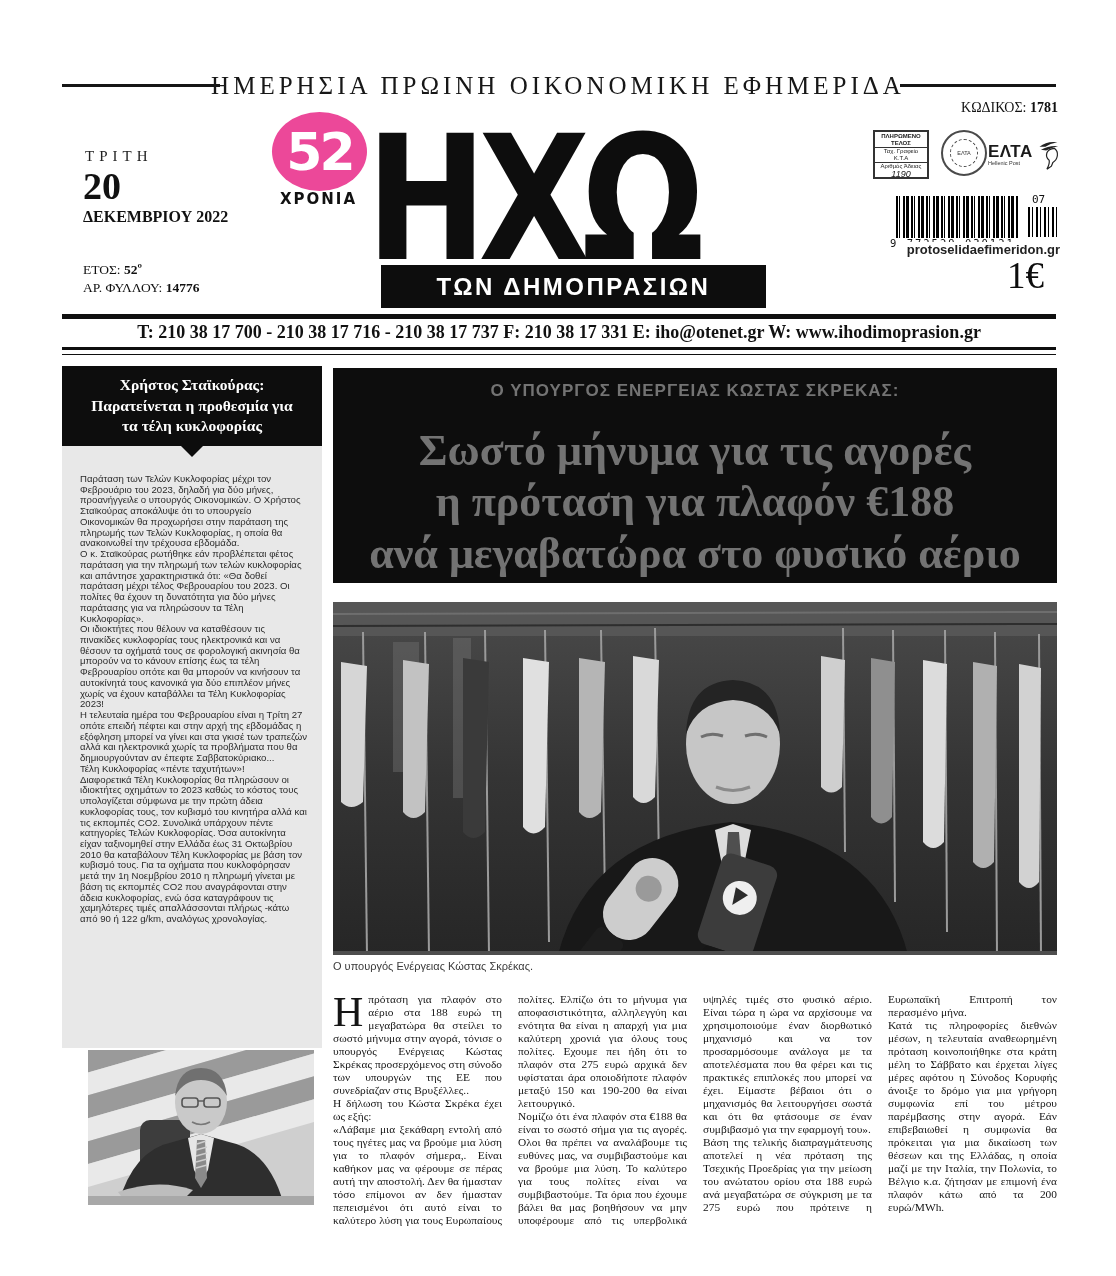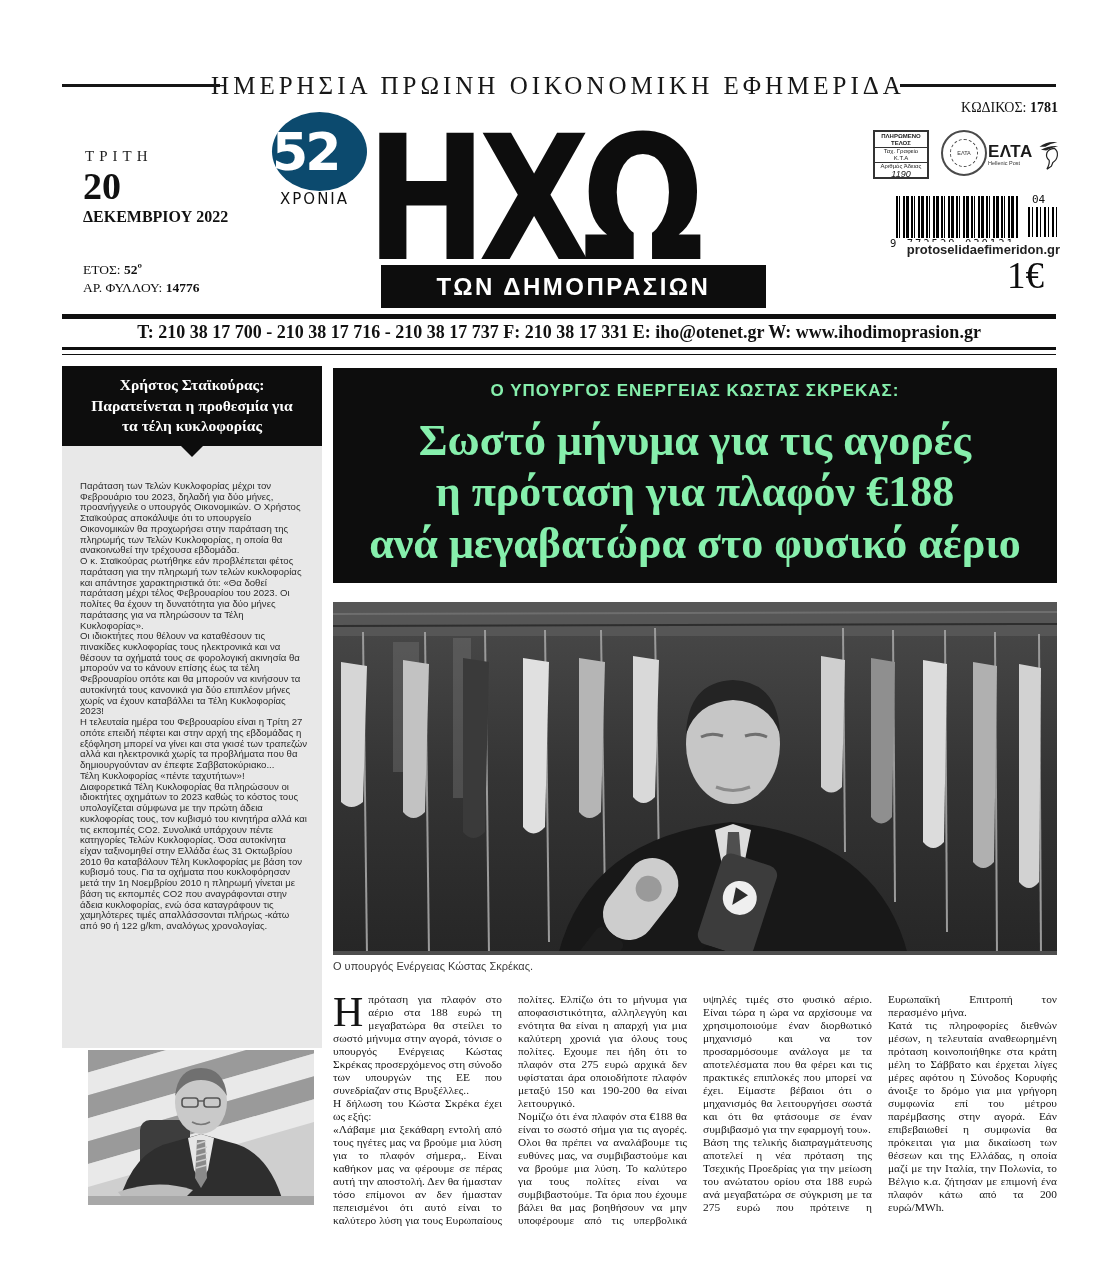--- a/index.html
+++ b/index.html
@@ -15,24 +15,24 @@
 
   
   .day { left:85px; top:148px; font-size:15px; letter-spacing:5px; color:#222; }
   .date-num { left:83px; top:164px; font-size:38px; font-weight:bold; }
   .date-my { left:83px; top:208px; font-size:16px; font-weight:bold; }
   .etos { left:83px; top:262px; font-size:13.5px; }
   .issue { left:83px; top:280px; font-size:13.5px; }
   .etos b, .issue b { font-weight:bold; }
 
   
-  .badge-circle { left:272px; top:112px; width:95px; height:79px; background:#0c4a6e; border-radius:50%;
-      display:flex; align-items:center; }
+  .badge-circle { left:272px; top:112px; width:95px; height:79px; background:#ec4899; border-radius:50%;
+      display:flex; align-items:center; justify-content:center; }
   .badge-circle span { color:#fff; font-family:"DejaVu Sans", sans-serif; font-weight:bold; font-size:52px; letter-spacing:-3px; }
-  .badge-label { left:280px; top:190px; font-family:"DejaVu Sans", sans-serif; font-weight:normal; font-size:15px; letter-spacing:2px; }
+  .badge-label { left:280px; top:190px; font-family:"DejaVu Sans", sans-serif; font-weight:bold; font-size:15px; letter-spacing:2px; }
 
   
   .logo { left:366px; top:114px; font-family:"DejaVu Sans", sans-serif; font-weight:bold;
       font-size:172px; line-height:1; letter-spacing:-10px; transform:scaleX(0.84); transform-origin:left top; color:#0d0d0d; }
   .logo-sub { left:381px; top:265px; width:385px; height:43px; background:#0d0d0d; color:#fff;
       display:flex; align-items:center; justify-content:center; font-family:"Liberation Sans", sans-serif;
       font-weight:bold; font-size:24px; letter-spacing:2.5px; }
 
   
   .kodikos { top:100px; right:58px; font-size:14px; }
@@ -67,28 +67,28 @@
   .cb-rule2 { left:62px; top:354px; width:994px; height:1px; background:#0f0f0f; }
 
   
   .sb-head { left:62px; top:366px; width:260px; height:80px; background:#0d0d0d; color:#fff;
       display:flex; align-items:center; justify-content:center; text-align:center;
       font-weight:bold; font-size:15.5px; line-height:1.32; padding:4px 22px; }
   .sb-tri { left:181px; top:446px; width:0; height:0; border-left:11px solid transparent;
       border-right:11px solid transparent; border-top:11px solid #0d0d0d; z-index:2; }
   .sb-body { left:62px; top:446px; width:260px; height:602px; background:#e8e8e8;
       font-family:"Liberation Sans", sans-serif; font-size:9.6px; line-height:1.12; color:#2b2b2b;
-      padding:35px 15px 0 18px; overflow:hidden; }
+      padding:28px 15px 0 18px; overflow:hidden; }
   .sb-body p { margin:0; }
   .sb-photo { left:88px; top:1050px; width:226px; height:155px; overflow:hidden; }
 
   
-  .mn-black { left:333px; top:368px; width:724px; height:215px; background:#0d0d0d; color:#86efac; text-align:center; }
+  .mn-black { left:333px; top:368px; width:724px; height:215px; background:#0d0d0d; color:#737373; text-align:center; }
   .mn-kicker { margin-top:13px; font-family:"Liberation Sans", sans-serif; font-weight:bold; font-size:17px; letter-spacing:1px; }
-  .mn-headline { margin-top:14px; font-weight:bold; font-size:44px; line-height:1.17; }
+  .mn-headline { margin-top:24px; font-weight:bold; font-size:44px; line-height:1.17; }
   .mn-photo { left:333px; top:602px; width:724px; height:353px; overflow:hidden; }
   .mn-caption { left:333px; top:960px; font-family:"Liberation Sans", sans-serif; font-size:11px; color:#3a3a3a; }
   .mn-body { left:333px; top:993px; width:724px; height:283px; column-count:4; column-gap:16px;
       font-size:11.4px; line-height:1.14; text-align:justify; overflow:hidden; color:#151515; }
   .mn-body p { margin:0; }
   .dropcap { float:left; font-size:42px; line-height:0.82; padding:2px 5px 0 0; }
 </style>
 </head>
 <body>
 
@@ -133,21 +133,21 @@
     </div>
     <svg width="34" height="42" viewBox="0 0 34 42" style="margin-left:2px;">
       <path d="M6 10 Q16 2 30 4 Q20 6 14 10 Z" fill="#222"></path>
       <path d="M8 14 Q18 8 31 9 Q21 12 15 15 Z" fill="#222"></path>
       <path d="M26 12 Q31 16 30 22 Q29 28 24 31 L22 36 L16 40 Q20 33 19 28 Q14 24 16 18 Q18 13 26 12 Z" fill="none" stroke="#222" stroke-width="1.6"></path>
     </svg>
   </div>
 
   <div class="abs barcode-main"></div>
   <div class="abs barcode-digits">9 772529 030121</div>
-  <div class="abs barcode-flag">04</div>
+  <div class="abs barcode-flag">07</div>
   <div class="abs barcode-small"></div>
   <div class="abs site-overlay">protoselidaefimeridon.gr</div>
   <div class="abs price">1€</div>
 
   <div class="abs cb-top"></div>
   <div class="abs cb-text">T: 210 38 17 700 - 210 38 17 716 - 210 38 17 737 F: 210 38 17 331 E: iho@otenet.gr W: www.ihodimoprasion.gr</div>
   <div class="abs cb-rule1"></div>
   <div class="abs cb-rule2"></div>
 
   <div class="abs sb-head">Χρήστος Σταϊκούρας: Παρατείνεται η προθεσμία για τα τέλη κυκλοφορίας</div>

